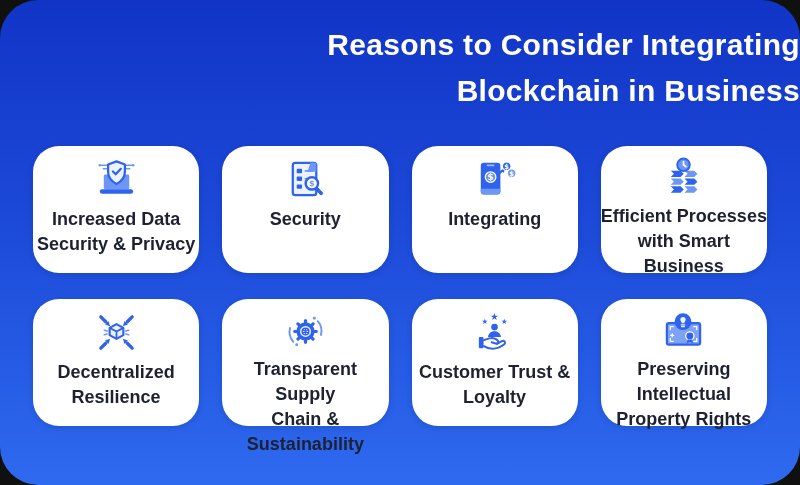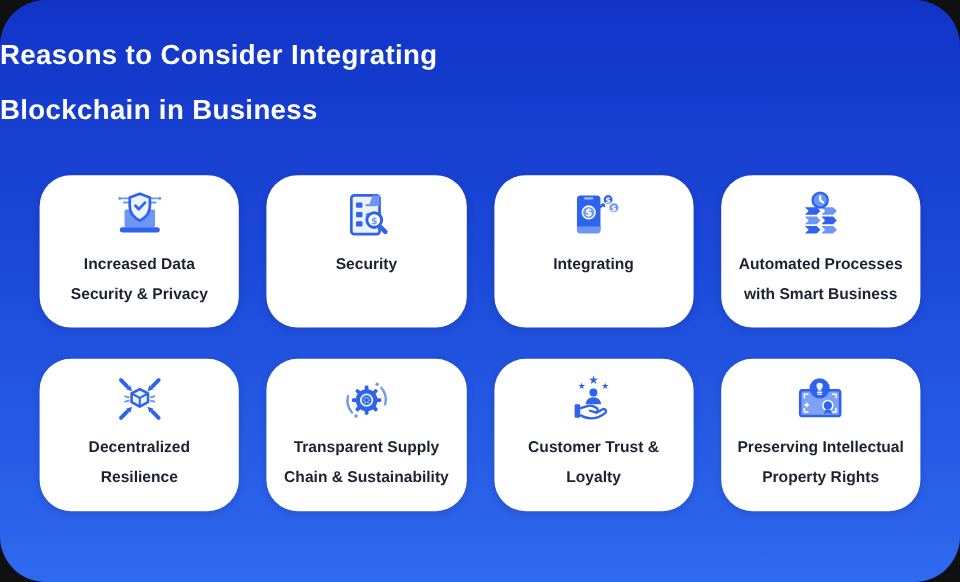--- a/index.html
+++ b/index.html
@@ -2,37 +2,37 @@
 <html><head>
 <meta charset="utf-8">
 <style>
   html,body{margin:0;padding:0;background:#101010;}
   body{width:800px;height:485px;font-family:"Liberation Sans",sans-serif;}
   .poster{
     position:relative;width:800px;height:485px;border-radius:38px;overflow:hidden;
     background:linear-gradient(180deg,#1134C7 0%,#1C49D8 45%,#2E6AEF 100%);
   }
   .title{
-    position:absolute;top:0;left:0;right:0;padding-top:22px;text-align:left;
-    color:#ffffff;font-size:23px;line-height:46px;font-weight:bold;letter-spacing:.3px;
+    position:absolute;top:0;left:0;right:0;padding-top:22px;text-align:right;
+    color:#ffffff;font-size:30px;line-height:46px;font-weight:bold;letter-spacing:.3px;
   }
   .grid{
     position:absolute;left:33px;top:146px;width:734px;
     display:grid;grid-template-columns:repeat(4,1fr);gap:26px 23px;
   }
   .card{
     height:127px;background:#ffffff;border-radius:26px;
     display:flex;flex-direction:column;align-items:center;
     box-shadow:0 2px 6px rgba(10,25,90,.18);
   }
   .icon{height:50px;margin-top:8px;display:flex;align-items:center;justify-content:center;}
   .icon svg{width:47px;height:47px;}
   .label{
     margin-top:3px;text-align:center;color:#1D2130;
-    font-size:13px;font-weight:bold;line-height:25px;
+    font-size:18px;font-weight:bold;line-height:25px;
   }
   .tspan{display:block;}
 </style>
 </head>
 <body>
 
 <div class="poster">
 
   <div class="title">
     <span class="tspan">Reasons to Consider Integrating</span>
@@ -108,21 +108,21 @@
           <path d="M25 17h10l3.2 3.25L35 23.5H25l3.2-3.25z" fill="#6E96F5"></path>
           <path d="M11 25h10l3.2 3.25L21 31.5H11l3.2-3.25z" fill="#6E96F5"></path>
           <path d="M25 25h10l3.2 3.25L35 31.5H25l3.2-3.25z" fill="#2F63EE"></path>
           <path d="M11 33h10l3.2 3.25L21 39.5H11l3.2-3.25z" fill="#2F63EE"></path>
           <path d="M25 33h10l3.2 3.25L35 39.5H25l3.2-3.25z" fill="#6E96F5"></path>
           <circle cx="24" cy="11" r="6.4" fill="#6E96F5" stroke="#2F63EE" stroke-width="2"></circle>
           <path d="M24 7.8V11l2.4 1.9" stroke="#ffffff" stroke-width="1.8" fill="none" stroke-linecap="round"></path>
         </svg>
       </div>
       <div class="label">
-        <span class="tspan">Automated Processes</span>
+        <span class="tspan">Efficient Processes</span>
         <span class="tspan">with Smart Business</span>
       </div>
     </div>
 
     <div class="card">
       <div class="icon">
         <svg viewBox="0 0 48 48">
           <g stroke="#2F63EE" stroke-width="3.4" stroke-linecap="round">
             <path d="M8 8l5 5M40 8l-5 5M8 40l5-5M40 40l-5-5"></path>
           </g>

